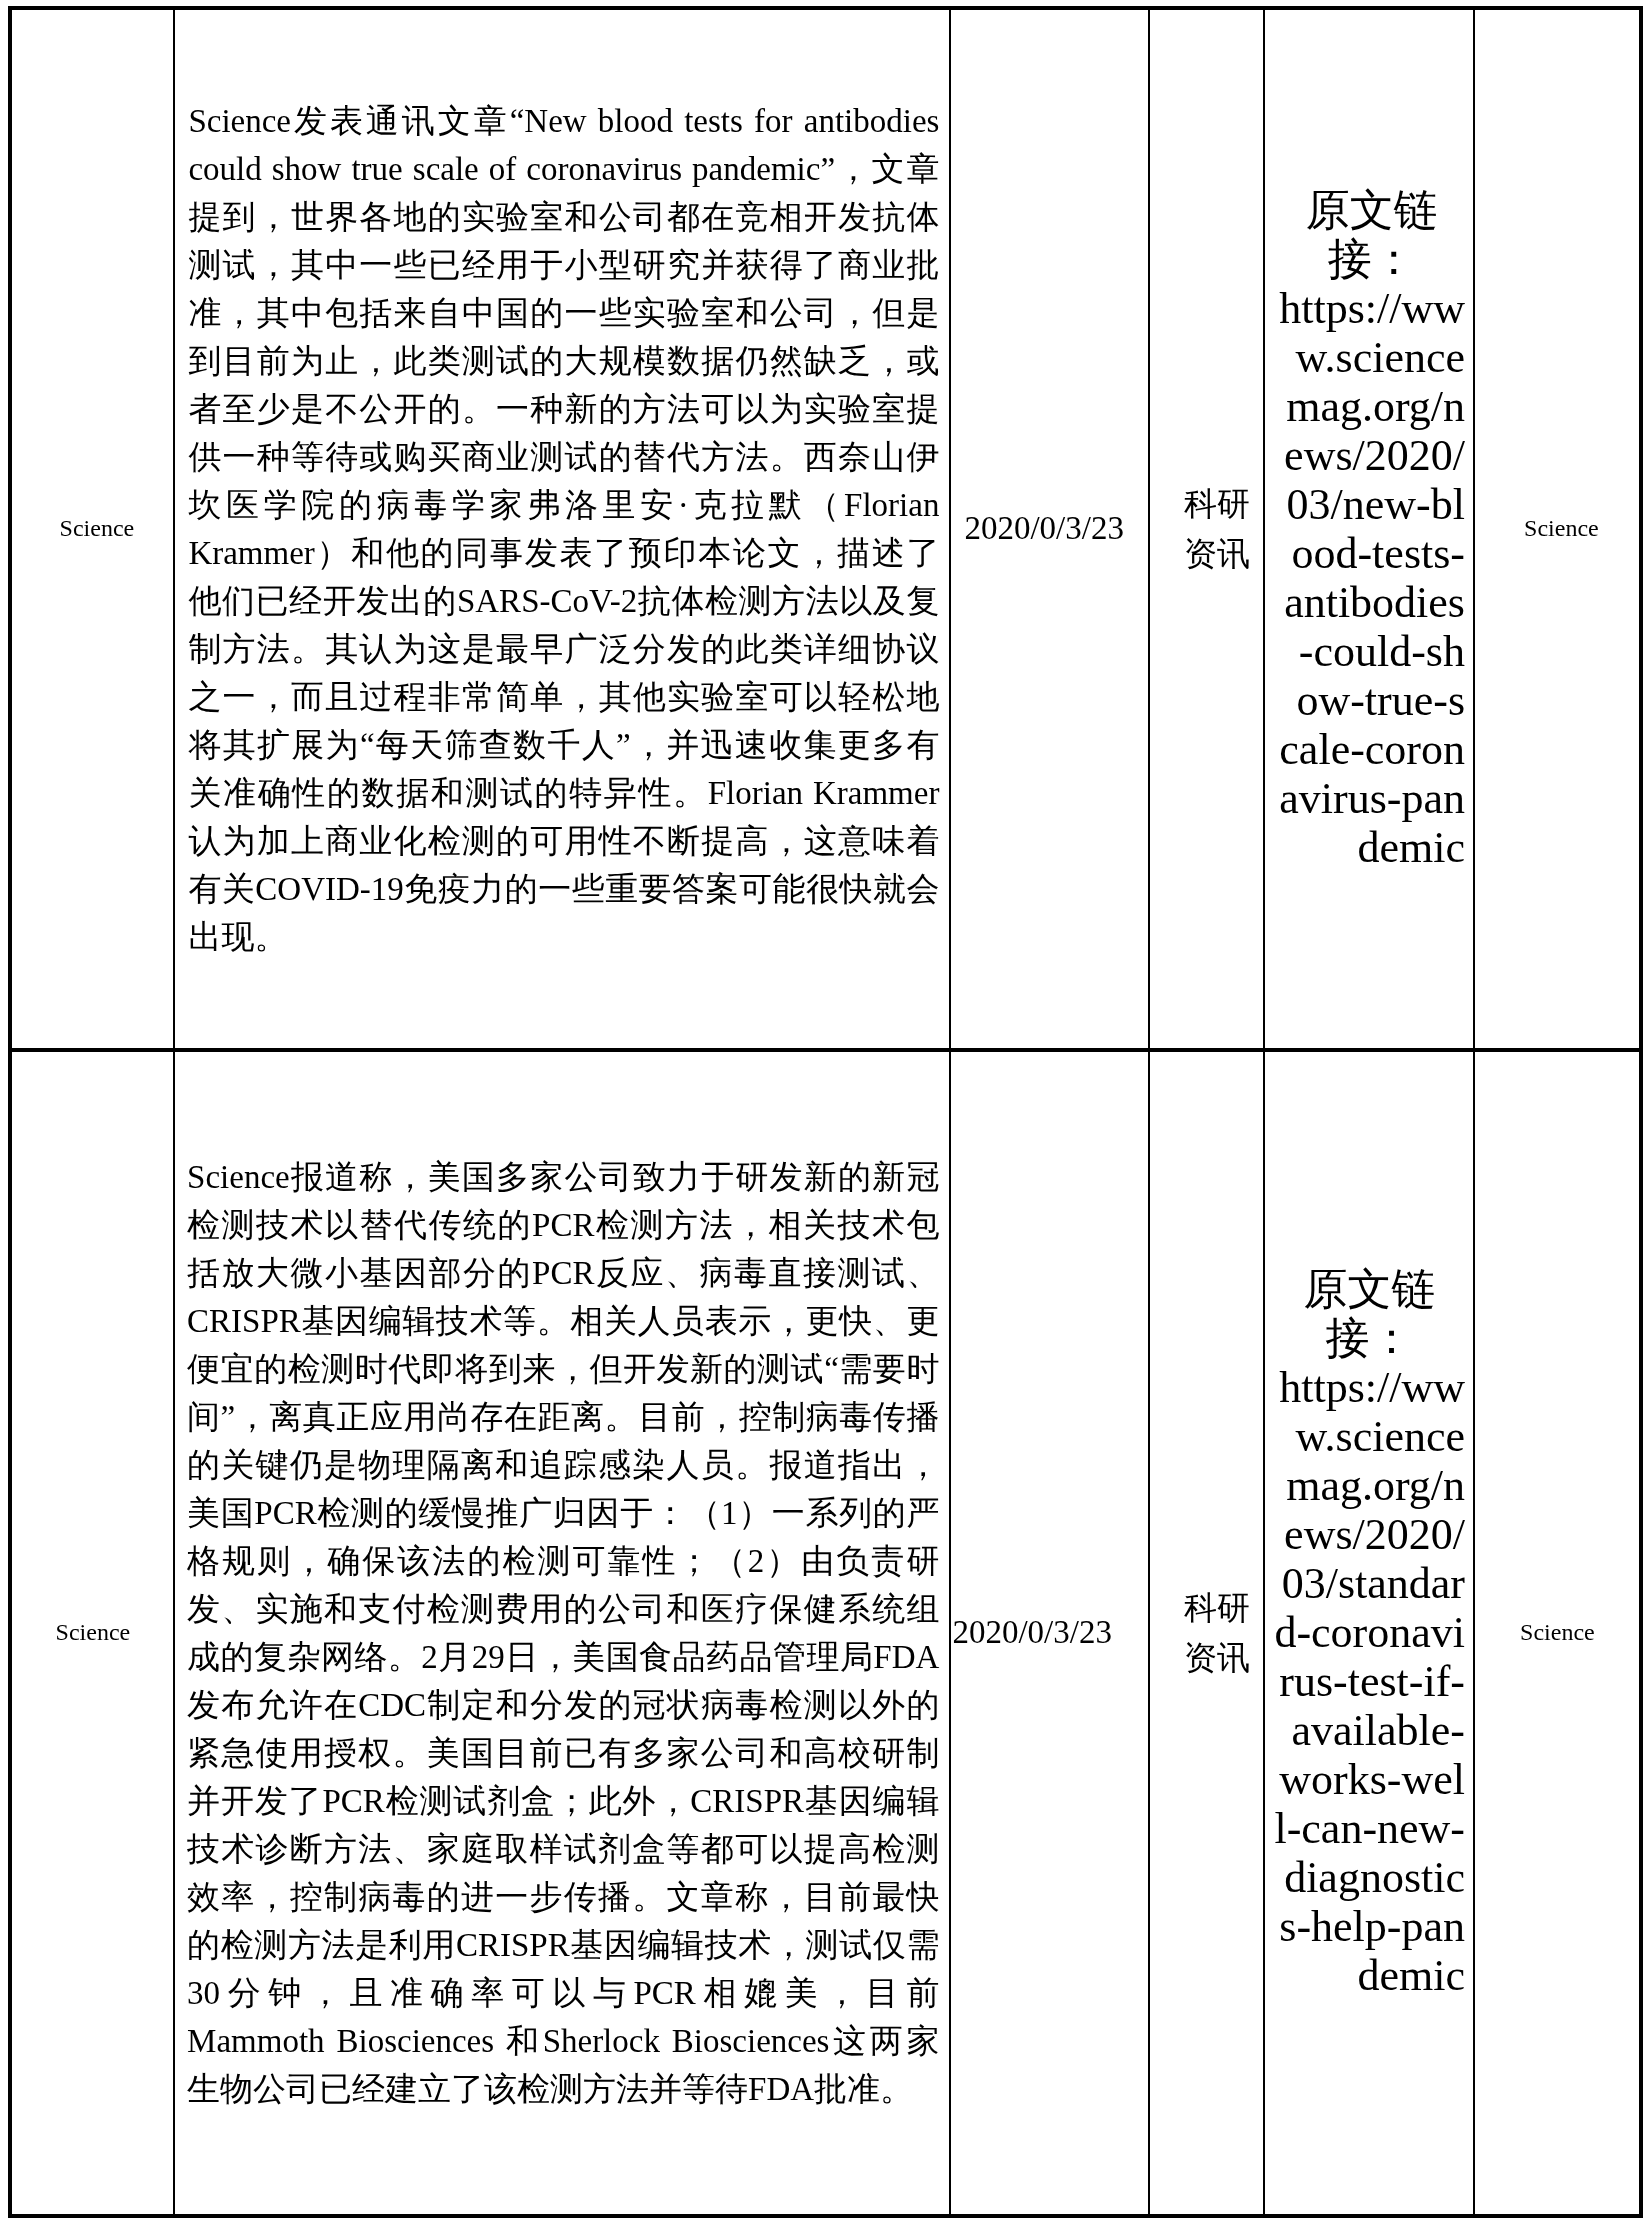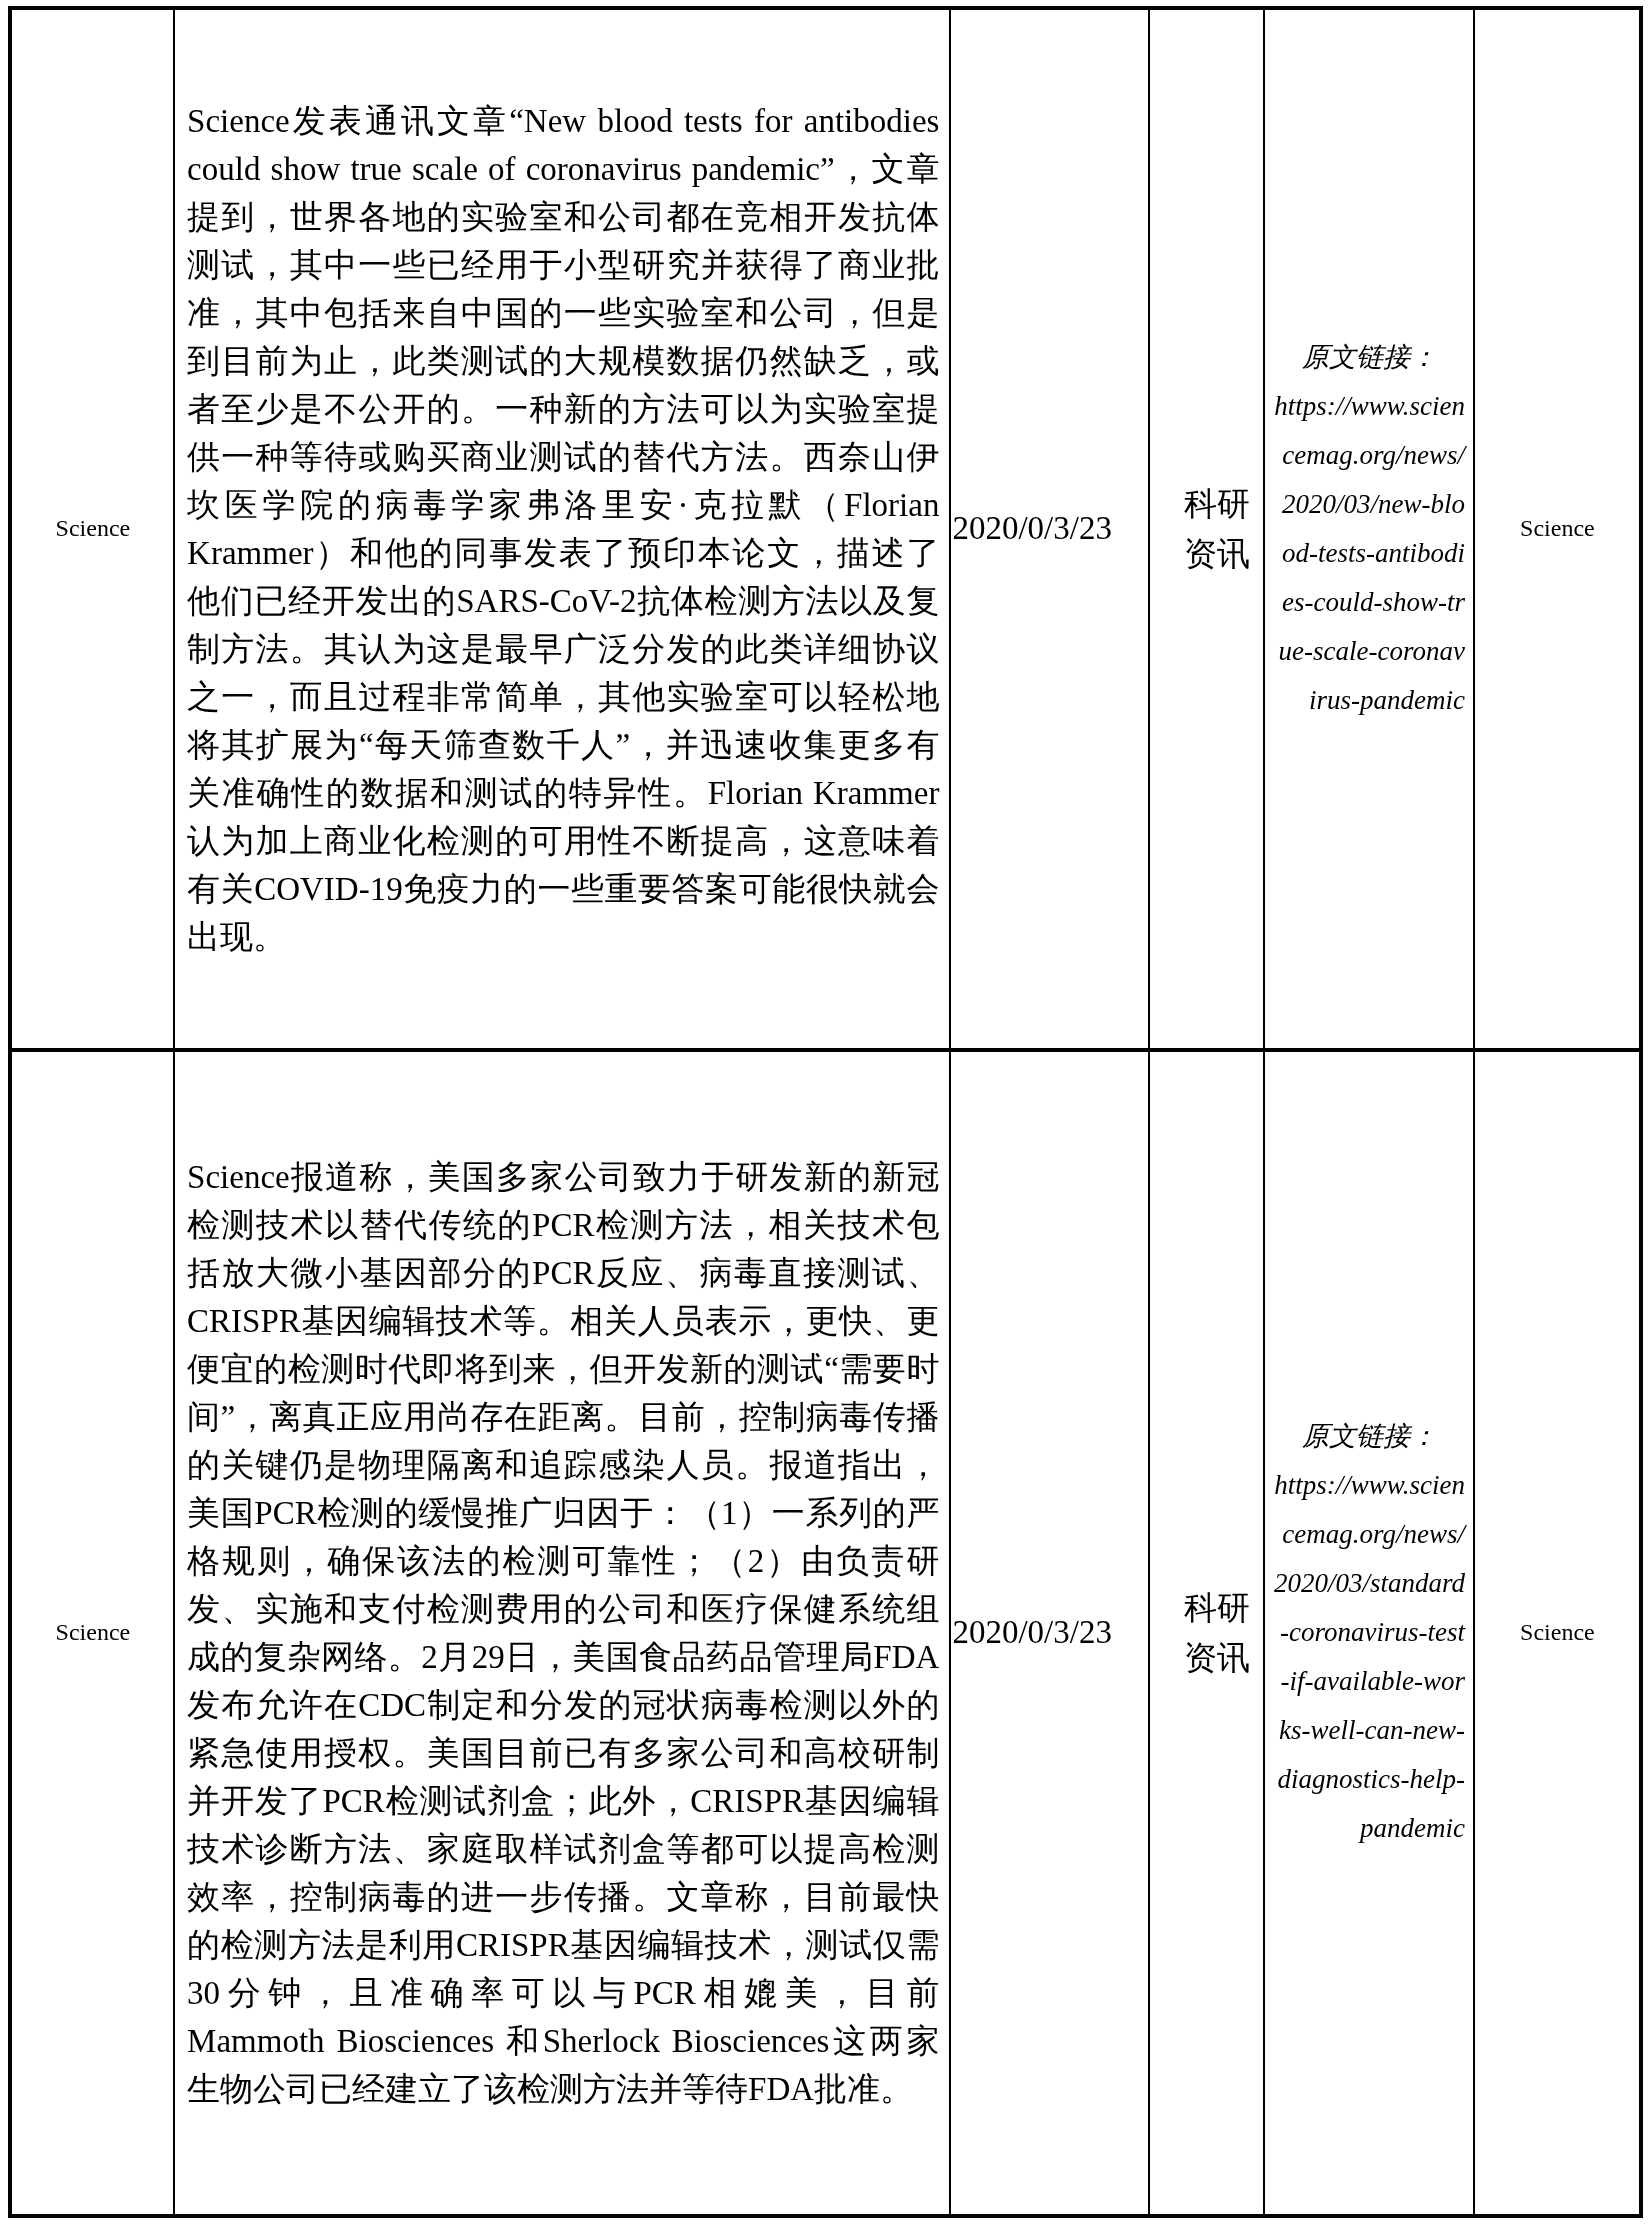--- a/index.html
+++ b/index.html
@@ -27,20 +27,21 @@
     border: 4.2px solid #000000;
   }
   td {
     border: 2.5px solid #000000;
     vertical-align: middle;
     overflow: hidden;
   }
   tr.row-top td {
     border-bottom: 4.2px solid #000000;
     height: 1036px;
+    padding-left: 13px;
   }
   .cell-source, .cell-journal {
     font-size: 24px;
     text-align: center;
     padding: 0 5px;
   }
   .cell-summary {
     font-size: 33px;
     line-height: 48px;
     text-align: justify;
@@ -52,25 +53,24 @@
     text-align: left;
     white-space: nowrap;
   }
   .cell-category {
     font-size: 33px;
     line-height: 50px;
     text-align: right;
     padding: 0 13.4px;
   }
   .cell-link {
-    font-size: 27px;
+    font-size: 44px;
     line-height: 49px;
     text-align: center;
     padding: 0 8.4px;
-    font-style: italic;
   }
   .link-label {
     display: block;
     text-align: center;
   }
   .link-url {
     display: block;
     word-break: break-all;
     text-align: right;
   }

